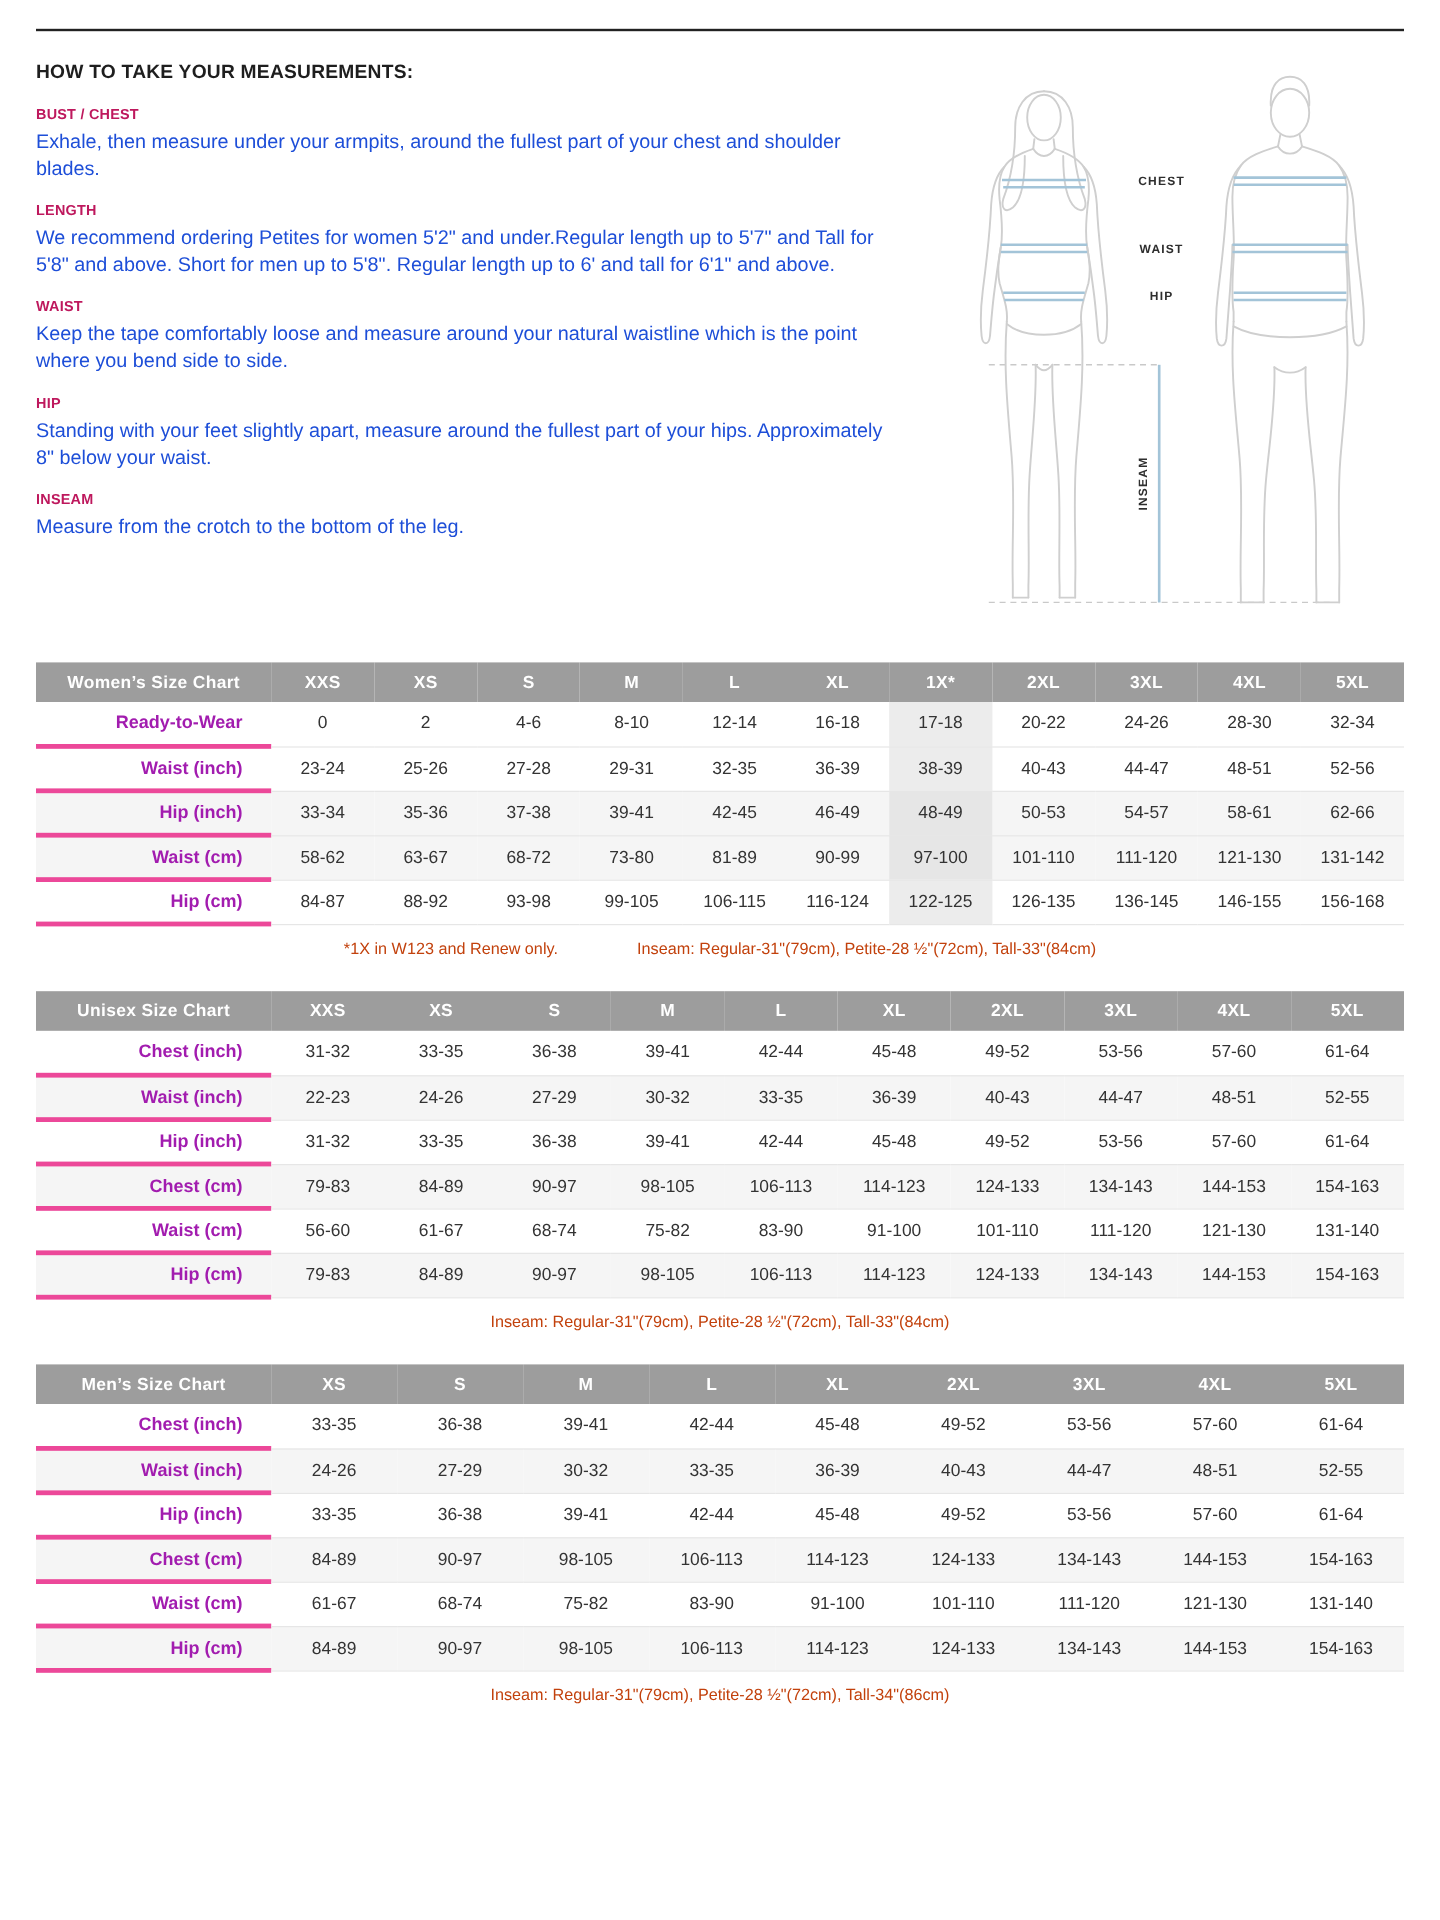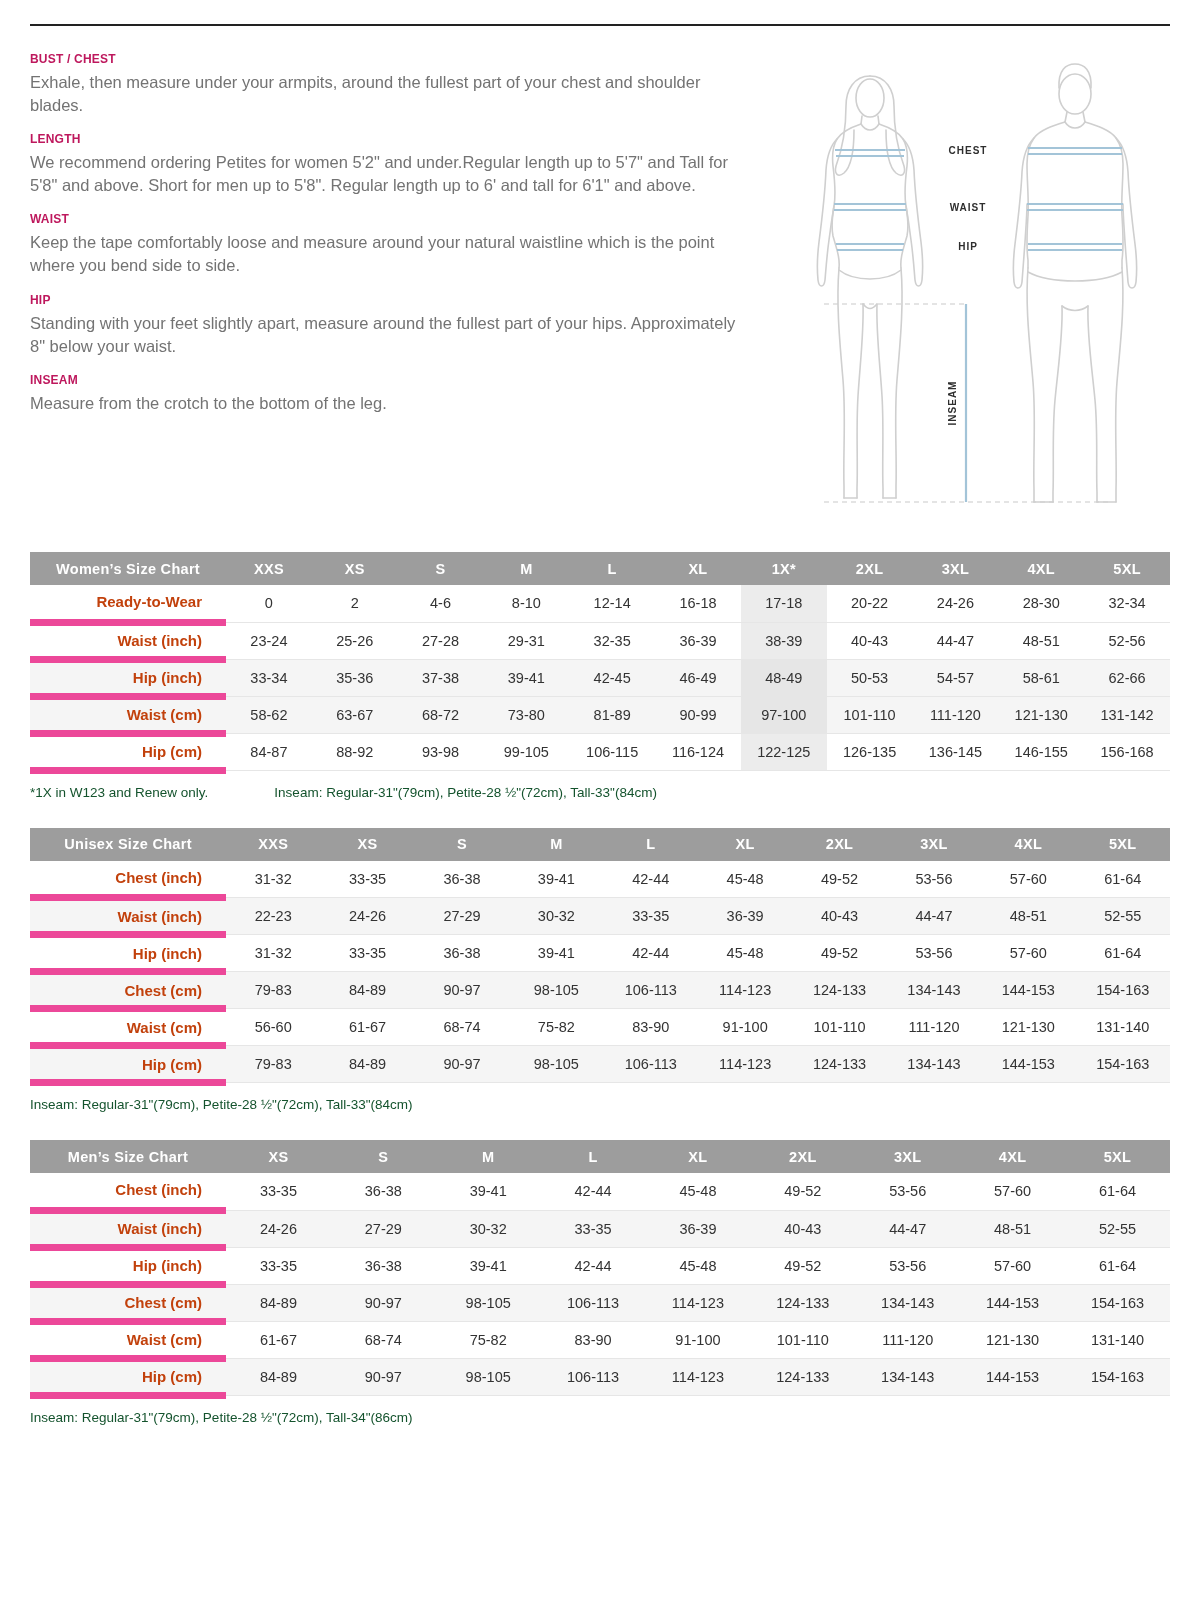--- a/index.html
+++ b/index.html
@@ -24,64 +24,65 @@
   .instructions { width:730px; padding-right:20px; }
   .inst-heading {
     font-size:16px; font-weight:700; color:#1e1e1e;
     letter-spacing:0.2px; margin-bottom:18px;
   }
   .section { margin-bottom:15px; }
   .section h3 {
     font-size:12px; font-weight:700; color:#be185d;
     letter-spacing:0.2px; margin-bottom:5px;
   }
-  .section p { font-size:16.5px; line-height:1.4; color:#737373; }
+  .section p { font-size:16.5px; line-height:1.4; color:#1d4ed8; }
 
   .figure { flex:1; display:flex; justify-content:flex-end; padding-top:2px; }
   .diagram-label { font-size:10px; font-weight:700; fill:#2e2e2e; letter-spacing:1px; }
 
   .tables-area { margin-top:6px; }
   .table-block { margin-top:28px; }
   table.size-table { width:100%; border-collapse:collapse; table-layout:fixed; }
   thead th {
     background:#9d9d9d; color:#ffffff;
     font-size:14.5px; font-weight:700;
     height:33px; text-align:center; letter-spacing:0.3px;
   }
   thead th.corner { width:196px; }
   tbody tr { height:37px; }
   tbody tr.alt { background:#f5f5f5; }
   tbody th.rowlabel {
     text-align:right; padding-right:24px;
-    font-size:15px; font-weight:700; color:#c2410c;
-    border-bottom:7px solid #ec4899;
+    font-size:15px; font-weight:700; color:#a21caf;
+    border-bottom:4px solid #ec4899;
   }
   tbody td {
     text-align:center; font-size:14.5px; color:#333333;
     border-bottom:1px solid #e6e6e6;
   }
   tbody td.hl { background:#ececec; }
   tbody tr.alt td.hl { background:#e6e6e6; }
 
   .footnote-row {
-    display:flex; justify-content:flex-start; gap:66px;
-    margin-top:11px; font-size:13.5px; color:#14532d;
+    display:flex; justify-content:center; gap:66px;
+    margin-top:11px; font-size:13.5px; color:#c2410c;
   }
   .footnote-row b { font-weight:400; }
 </style>
 </head>
 <body>
 
 <div class="page">
 
   <hr class="title-rule">
 
   <div class="top-area">
 
     <div class="instructions">
+      <div class="inst-heading">HOW TO TAKE YOUR MEASUREMENTS:</div>
 
       <div class="section">
         <h3>BUST / CHEST</h3>
         <p>Exhale, then measure under your armpits, around the fullest part of your chest and shoulder blades.</p>
       </div>
       <div class="section">
         <h3>LENGTH</h3>
         <p>We recommend ordering Petites for women 5'2" and under.Regular length up to 5'7" and Tall for 5'8" and above. Short for men up to 5'8". Regular length up to 6' and tall for 6'1" and above.</p>
       </div>
       <div class="section">

